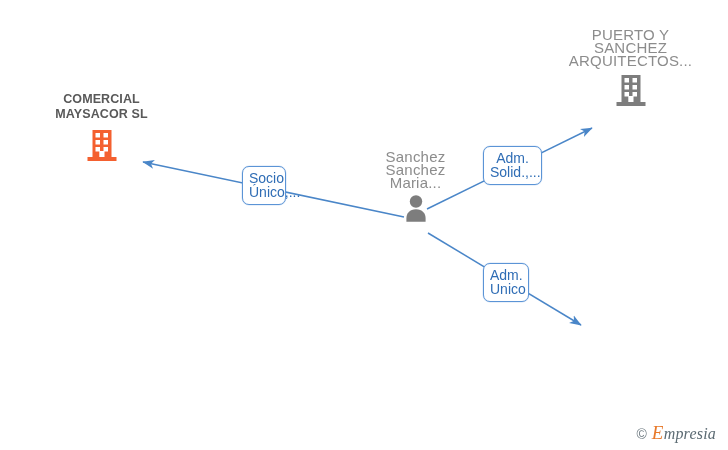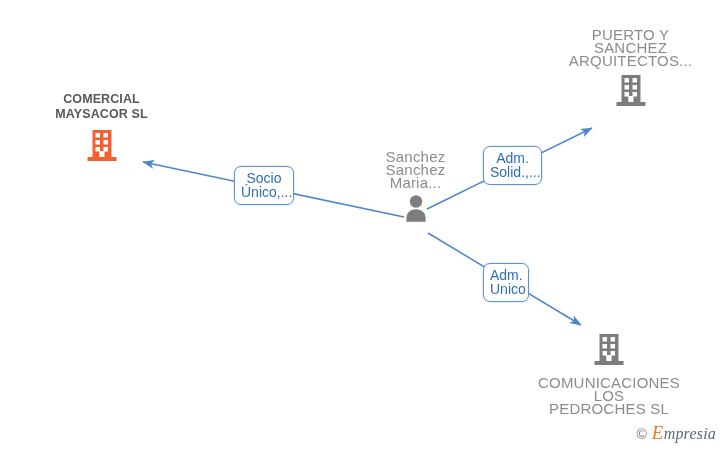--- a/index.html
+++ b/index.html
@@ -94,23 +94,24 @@
     color: #2f6db5;
     font-size: 14px;
     line-height: 14px;
     text-align: center;
     padding: 4px 6px 5px 6px;
     white-space: pre-line;
     box-shadow: 0 0 0 0.5px rgba(91,148,214,0.25);
     user-select: none;
   }
   #edge-label-socio-unico {
-    left: 234px;
+    left: 242px;
     top: 166px;
-    width: 60px;
+    width: 44px;
+    text-align: right;
   }
   #edge-label-adm-solid {
     left: 483px;
     top: 146px;
     width: 59px;
   }
   #edge-label-adm-unico {
     left: 483px;
     top: 263px;
     width: 46px;
@@ -192,38 +193,20 @@
         <rect x="16.5" y="5" width="4.5" height="4.5" fill="#ffffff"></rect>
         <rect x="8.5" y="12" width="4.5" height="4.5" fill="#ffffff"></rect>
         <rect x="16.5" y="12" width="4.5" height="4.5" fill="#ffffff"></rect>
         <rect x="8.5" y="19" width="4.5" height="4.5" fill="#ffffff"></rect>
         <rect x="16.5" y="19" width="4.5" height="4.5" fill="#ffffff"></rect>
         <rect x="12.3" y="23" width="5.2" height="6" fill="#ffffff"></rect>
       </svg>
     </span>
   </div>
 
-  <div class="node" id="node-comunicaciones-pedroches">
-    <span class="node-icon">
-      <svg width="30" height="34" viewBox="0 0 30 34" xmlns="http://www.w3.org/2000/svg">
-        <rect x="5.5" y="2" width="19" height="27" fill="#7d7d7d"></rect>
-        <rect x="0.5" y="29" width="29" height="4" fill="#7d7d7d"></rect>
-        <rect x="8.5" y="5" width="4.5" height="4.5" fill="#ffffff"></rect>
-        <rect x="16.5" y="5" width="4.5" height="4.5" fill="#ffffff"></rect>
-        <rect x="8.5" y="12" width="4.5" height="4.5" fill="#ffffff"></rect>
-        <rect x="16.5" y="12" width="4.5" height="4.5" fill="#ffffff"></rect>
-        <rect x="8.5" y="19" width="4.5" height="4.5" fill="#ffffff"></rect>
-        <rect x="16.5" y="19" width="4.5" height="4.5" fill="#ffffff"></rect>
-        <rect x="12.3" y="23" width="5.2" height="6" fill="#ffffff"></rect>
-      </svg>
-    </span>
-    <div class="node-label">COMUNICACIONES
-LOS
-PEDROCHES SL</div>
-  </div>
 
   <div class="node" id="node-person-sanchez">
     <div class="node-label">Sanchez
 Sanchez
 Maria...</div>
     <span class="node-icon">
       <svg width="30" height="30" viewBox="0 0 30 30" xmlns="http://www.w3.org/2000/svg">
         <circle cx="15" cy="8.5" r="6.2" fill="#7d7d7d"></circle>
         <path d="M15 16.2c-6.3 0-9.6 4.1-9.6 9.2 0 1.1 0 2.3 0 3.4h19.2c0-1.1 0-2.3 0-3.4 0-5.1-3.3-9.2-9.6-9.2z" fill="#7d7d7d"></path>
       </svg>

